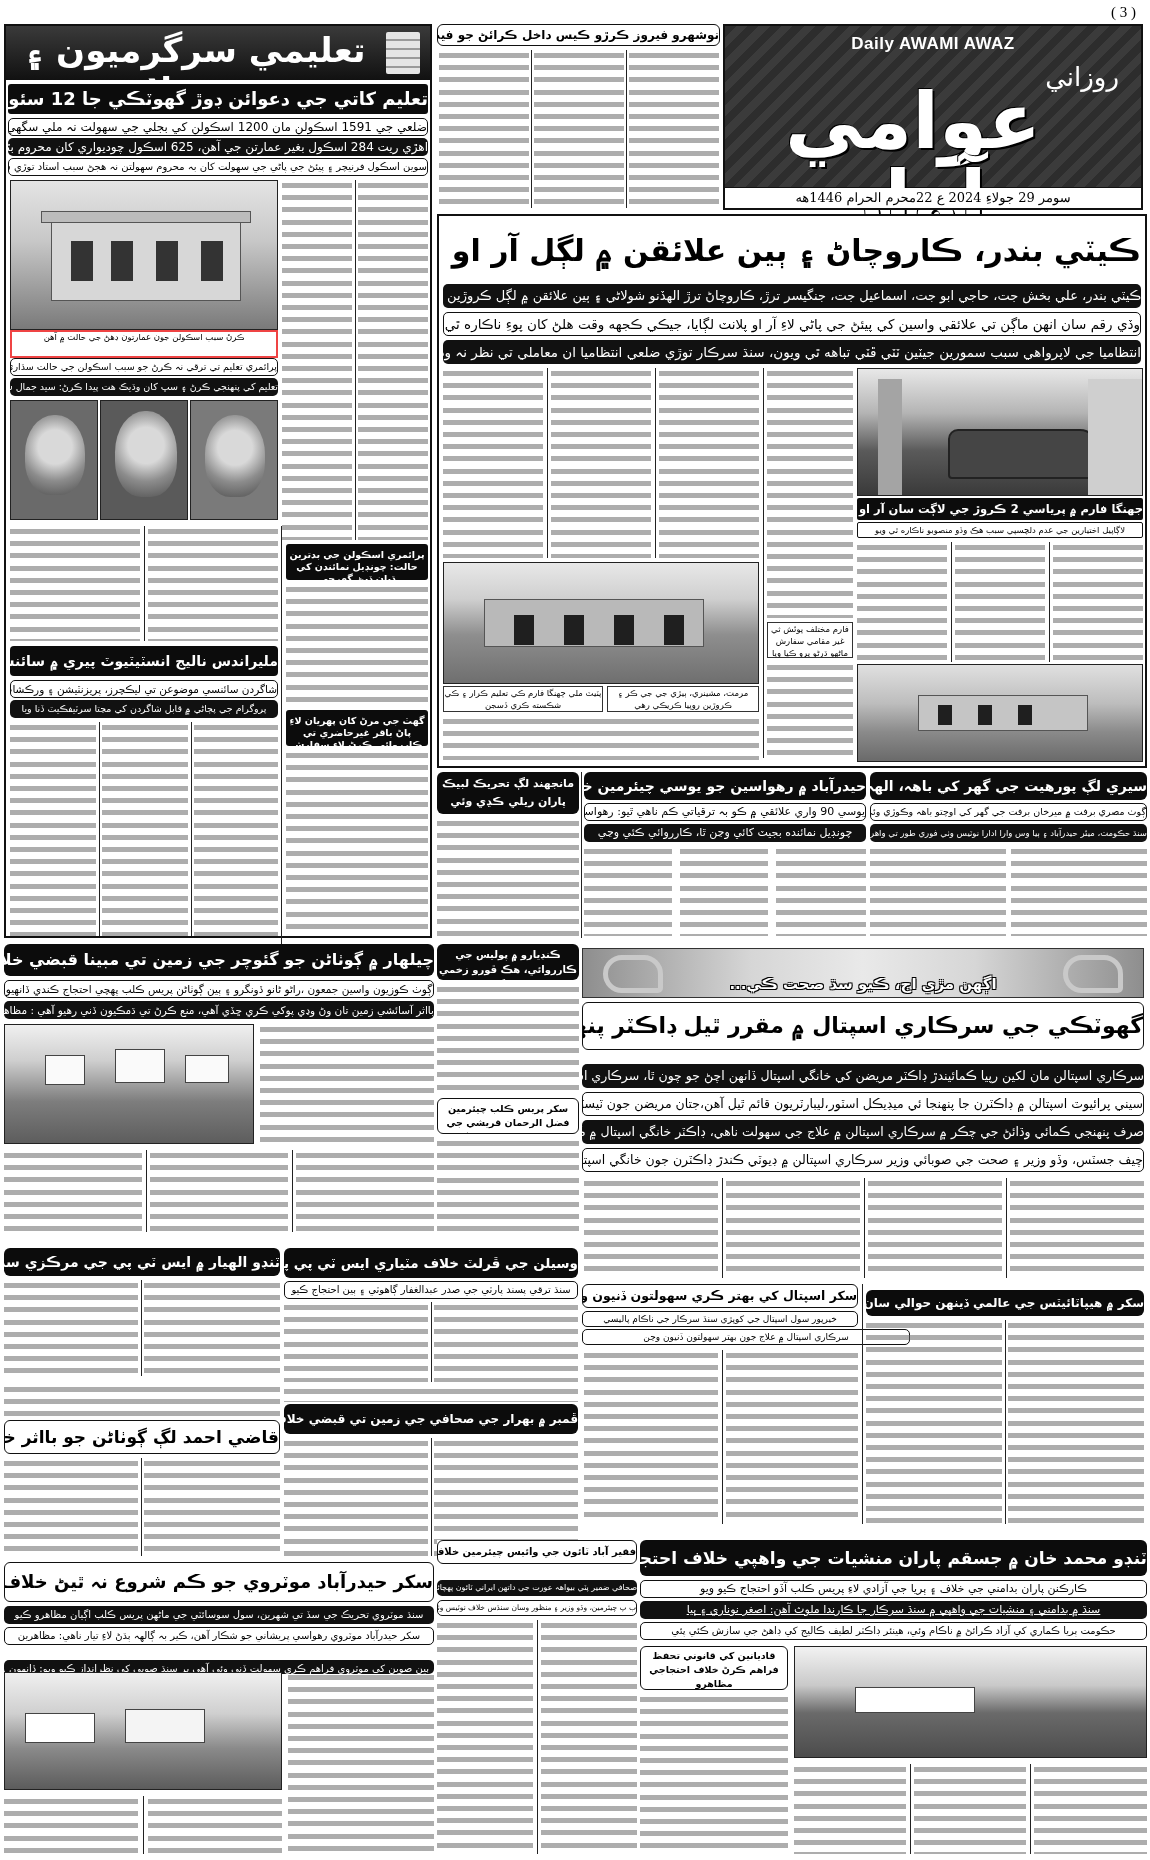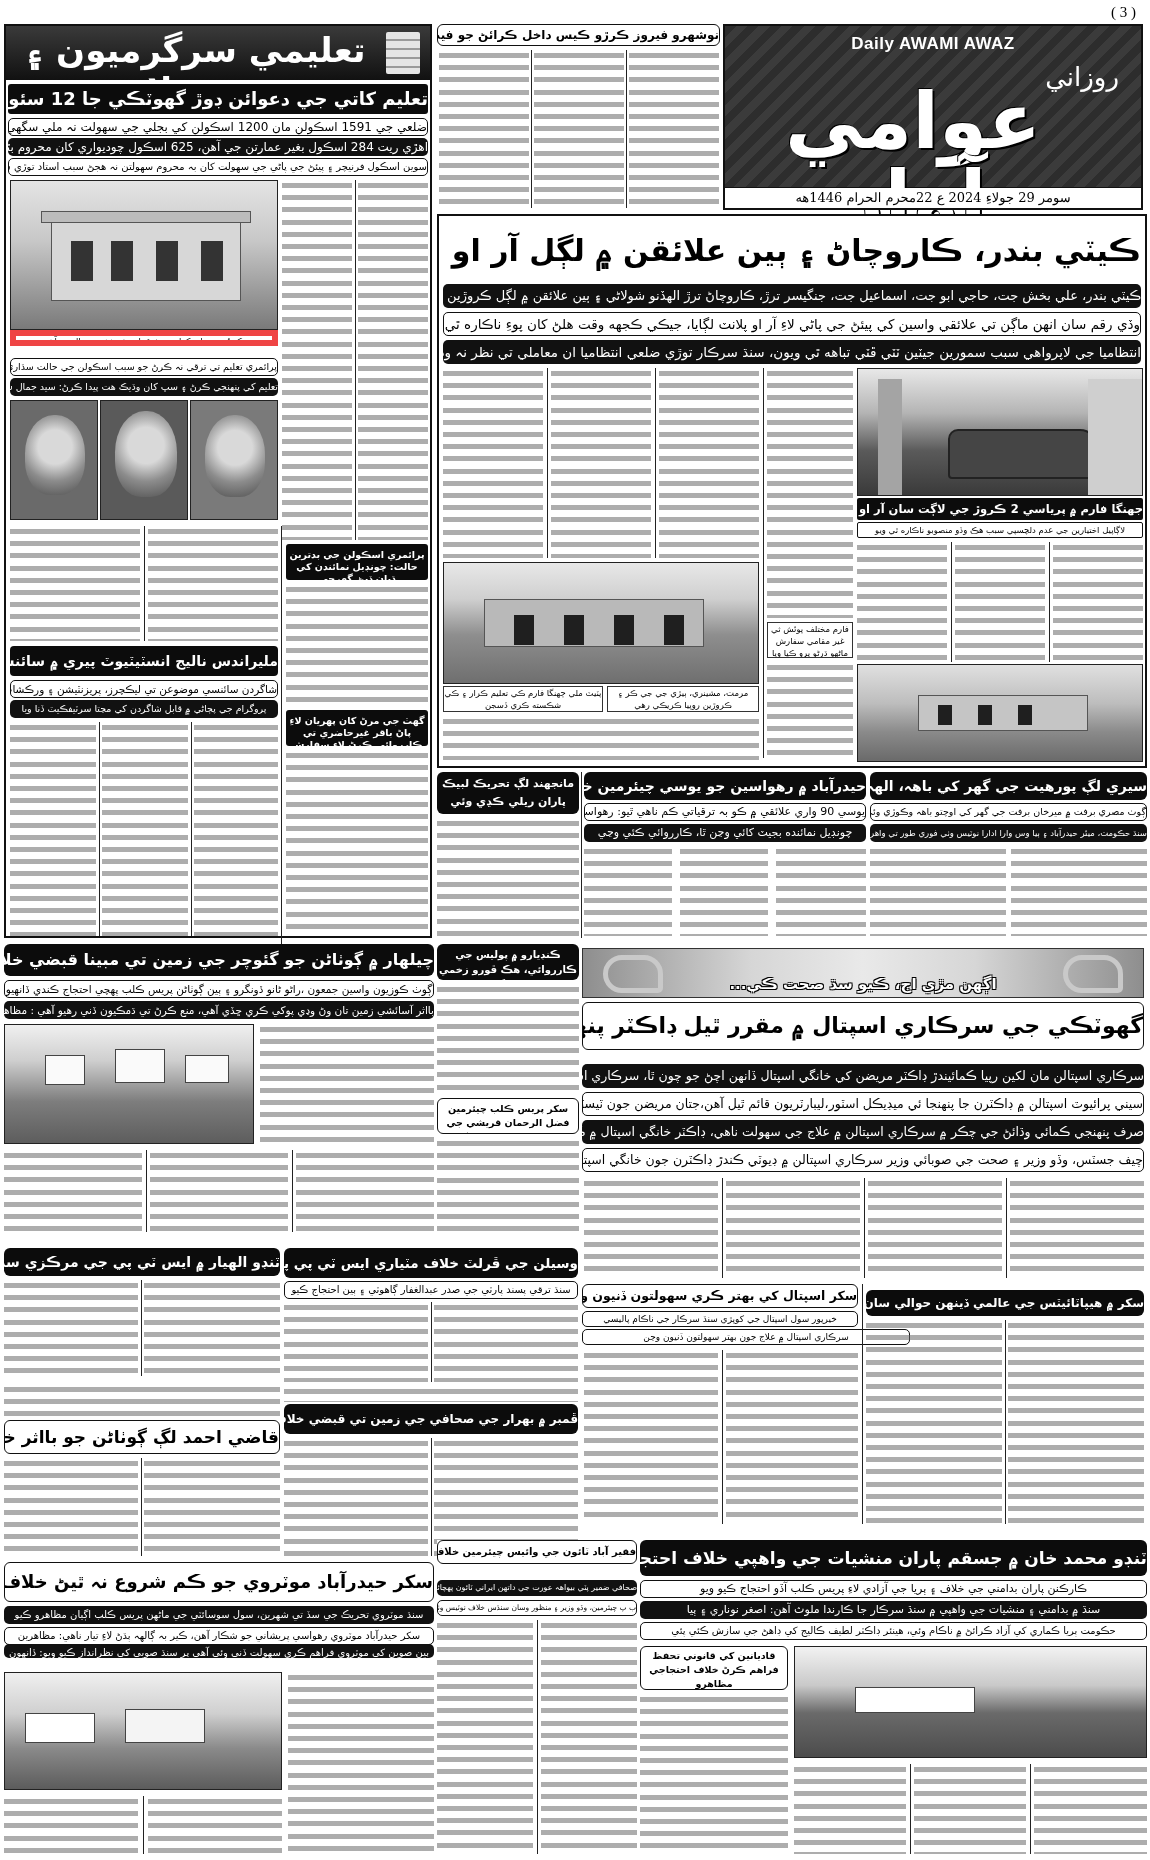--- a/index.html
+++ b/index.html
@@ -101,21 +101,21 @@
   <div class="strip-white" style="position:absolute;left:2px;top:132px;width:420px;height:18px;line-height:16px;font-size:10px;">سوين اسڪول فرنيچر ۽ پيئڻ جي پاڻي جي سهولت کان بہ محروم سهولتن نہ هجڻ سبب استاد توڙي شاگرد پريشان</div>
 
   <div class="photo" style="left:4px;top:154px;width:268px;height:150px;background:linear-gradient(180deg,#e4e4e4 0%,#c8c8c8 40%,#9a9a9a 75%,#7a7a7a 100%);">
     <div class="bldg" style="left:40px;top:40px;width:190px;height:80px;background:#d7d7d7;"></div>
     <div style="position:absolute;left:30px;top:30px;width:210px;height:12px;background:#bcbcbc;border:1px solid #555;"></div>
     <div class="win" style="left:60px;top:60px;width:22px;height:40px;background:#333;"></div>
     <div class="win" style="left:100px;top:60px;width:22px;height:40px;background:#333;"></div>
     <div class="win" style="left:145px;top:60px;width:22px;height:40px;background:#333;"></div>
     <div class="win" style="left:190px;top:60px;width:22px;height:40px;background:#333;"></div>
   </div>
-  <div class="caption" style="left:4px;top:304px;width:268px;height:16px;white-space:normal;font-size:8.5px;line-height:11px;background:#fff;color:#000;border:6px solid #ef4444;">ڪرڻ سبب اسڪولن جون عمارتون ڊهڻ جي حالت ۾ آهن</div>
+  <div class="caption" style="left:4px;top:304px;width:268px;height:28px;white-space:normal;font-size:8.5px;line-height:11px;background:#fff;color:#000;border:2px solid #ef4444;">ڪرڻ سبب اسڪولن جون عمارتون ڊهڻ جي حالت ۾ آهن</div>
   <div class="col-text" style="left:276px;top:154px;width:70px;height:360px;"></div>
   <div class="col-rule" style="left:349px;top:154px;height:360px;"></div>
   <div class="col-text" style="left:352px;top:154px;width:70px;height:360px;"></div>
 
   <div class="strip-white" style="position:absolute;left:4px;top:332px;width:268px;height:18px;line-height:16px;font-size:9.5px;">پرائمري تعليم تي ترقي نہ ڪرڻ جو سبب اسڪولن جي حالت سڌاري وڃي: رئوف پارس ڌايو</div>
   <div class="strip-black" style="position:absolute;left:4px;top:352px;width:268px;height:18px;line-height:18px;font-size:9.5px;">تعليم کي پنهنجي ڪرڻ ۽ سڀ کان وڌيڪ هت پيدا ڪرڻ: سيد جمال شاهه</div>
 
   <div class="photo" style="left:4px;top:374px;width:88px;height:120px;background:#6a6a6a;">
     <div class="face" style="left:14px;top:14px;width:60px;height:80px;"></div>
   </div>
@@ -292,21 +292,21 @@
 <div class="hd-black" style="position:absolute;left:284px;top:1404px;width:294px;height:30px;font-size:12px;line-height:30px;">ڦمبر ۾ بهرار جي صحافي جي زمين تي قبضي خلاف قلم ڏنين جو احتجاج</div>
 <div class="col-text" style="left:284px;top:1386px;width:294px;height:16px;"></div>
 <div class="col-text" style="left:284px;top:1438px;width:144px;height:118px;"></div>
 <div class="col-rule" style="left:431px;top:1438px;height:118px;"></div>
 <div class="col-text" style="left:434px;top:1438px;width:144px;height:118px;"></div>
 
 <div class="box" style="left:4px;top:1562px;width:430px;height:294px;border-width:0;">
   <div class="hd-white" style="position:absolute;left:0;top:0;width:430px;height:40px;font-size:18px;line-height:38px;">سکر حيدرآباد موٽروي جو ڪم شروع نہ ٿيڻ خلاف راڻيپور ۾ احتجاجي مظاهرو، ڌرڻو</div>
   <div class="strip-black" style="position:absolute;left:0;top:44px;width:430px;height:18px;line-height:18px;font-size:10px;">سنڌ موٽروي تحريڪ جي سڏ تي شهرين، سول سوسائٽي جي ماڻهن پريس ڪلب اڳيان مظاهرو ڪيو</div>
   <div class="strip-white" style="position:absolute;left:0;top:65px;width:430px;height:18px;line-height:16px;font-size:10px;">سکر حيدرآباد موٽروي رهواسي پريشاني جو شڪار آهن، ڪير بہ ڳالهہ ٻڌڻ لاءِ تيار ناهي: مظاهرين</div>
-  <div class="strip-black" style="position:absolute;left:0;top:82px;width:430px;height:14px;line-height:18px;font-size:10px;">ٻين صوبن کي موٽروي فراهم ڪري سهولت ڏني وئي آهي پر سنڌ صوبي کي نظرانداز ڪيو ويو: ڏانهون</div>
+  <div class="strip-black" style="position:absolute;left:0;top:98px;width:430px;height:14px;line-height:18px;font-size:10px;">ٻين صوبن کي موٽروي فراهم ڪري سهولت ڏني وئي آهي پر سنڌ صوبي کي نظرانداز ڪيو ويو: ڏانهون</div>
   <div class="photo" style="left:0;top:110px;width:278px;height:118px;background:linear-gradient(180deg,#f0f0f0 0%,#cfcfcf 35%,#8a8a8a 65%,#5c5c5c 100%);">
     <div style="position:absolute;left:20px;top:40px;width:70px;height:30px;background:#fff;border:1px solid #444;"></div>
     <div style="position:absolute;left:120px;top:36px;width:80px;height:34px;background:#f4f4f4;border:1px solid #444;"></div>
   </div>
   <div class="col-text" style="left:284px;top:110px;width:146px;height:180px;"></div>
   <div class="col-text" style="left:0;top:234px;width:134px;height:58px;"></div>
   <div class="col-rule" style="left:139px;top:234px;height:58px;"></div>
   <div class="col-text" style="left:144px;top:234px;width:134px;height:58px;"></div>
 </div>
 
@@ -315,21 +315,21 @@
   <div class="strip-black" style="position:absolute;left:0;top:40px;width:200px;height:16px;line-height:16px;font-size:8px;">صحافي ضمير پٽي بيواهہ عورت جي داتهن ايراني ٽائون پهچائي وائيس چيئرمين ڏمرچي پير</div>
   <div class="strip-white" style="position:absolute;left:0;top:60px;width:200px;height:16px;line-height:14px;font-size:7.5px;">ب پ چيئرمين، وڏو وزير ۽ منظور وسان سنڌس خلاف نوٽيس وٺي صحافين سان انصاف ڪيو وڃي: قلم</div>
   <div class="col-text" style="left:0;top:80px;width:96px;height:234px;"></div>
   <div class="col-rule" style="left:100px;top:80px;height:234px;"></div>
   <div class="col-text" style="left:104px;top:80px;width:96px;height:234px;"></div>
 </div>
 
 <div class="box" style="left:640px;top:1540px;width:507px;height:316px;border-width:0;">
   <div class="hd-black" style="position:absolute;left:0;top:0;width:507px;height:36px;font-size:17px;line-height:36px;">ٽنڊو محمد خان ۾ جسقم پاران منشيات جي واهپي خلاف احتجاجي مظاهرو</div>
   <div class="strip-white" style="position:absolute;left:0;top:40px;width:507px;height:18px;line-height:16px;font-size:11px;">ڪارڪنن پاران بدامني جي خلاف ۽ ٻريا جي آزادي لاءِ پريس ڪلب آڏو احتجاج ڪيو ويو</div>
-  <div class="strip-black" style="position:absolute;left:0;top:61px;width:507px;height:18px;line-height:18px;font-size:11px;">سنڌ ۾ بدامني ۽ منشيات جي واهپي ۾ سنڌ سرڪار جا ڪارندا ملوث آهن: اصغر نوناري ۽ ٻيا</div>
+  <div class="strip-black" style="position:absolute;left:0;top:61px;width:507px;height:18px;line-height:18px;font-size:11px;text-decoration:underline;">سنڌ ۾ بدامني ۽ منشيات جي واهپي ۾ سنڌ سرڪار جا ڪارندا ملوث آهن: اصغر نوناري ۽ ٻيا</div>
   <div class="strip-white" style="position:absolute;left:0;top:82px;width:507px;height:18px;line-height:16px;font-size:10px;">حڪومت ٻريا ڪماري کي آزاد ڪرائڻ ۾ ناڪام وئي، هينئر ڊاڪٽر لطيف ڪاليج کي ڊاهڻ جي سازش ڪئي پئي</div>
   <div class="hd-white" style="position:absolute;left:0;top:106px;width:148px;height:44px;font-size:9.5px;line-height:14px;white-space:normal;padding-top:2px;">قاديانين کي قانوني تحفظ فراهم ڪرڻ خلاف احتجاجي مظاهرو</div>
   <div class="col-text" style="left:0;top:154px;width:148px;height:160px;"></div>
   <div class="photo" style="left:154px;top:106px;width:353px;height:112px;background:linear-gradient(180deg,#f2f2f2 0%,#c9c9c9 35%,#6a6a6a 60%,#4c4c4c 100%);">
     <div style="position:absolute;left:60px;top:40px;width:120px;height:26px;background:#fff;border:1px solid #444;"></div>
   </div>
   <div class="col-text" style="left:154px;top:224px;width:112px;height:90px;"></div>
   <div class="col-rule" style="left:270px;top:224px;height:90px;"></div>
   <div class="col-text" style="left:274px;top:224px;width:112px;height:90px;"></div>
   <div class="col-rule" style="left:390px;top:224px;height:90px;"></div>

